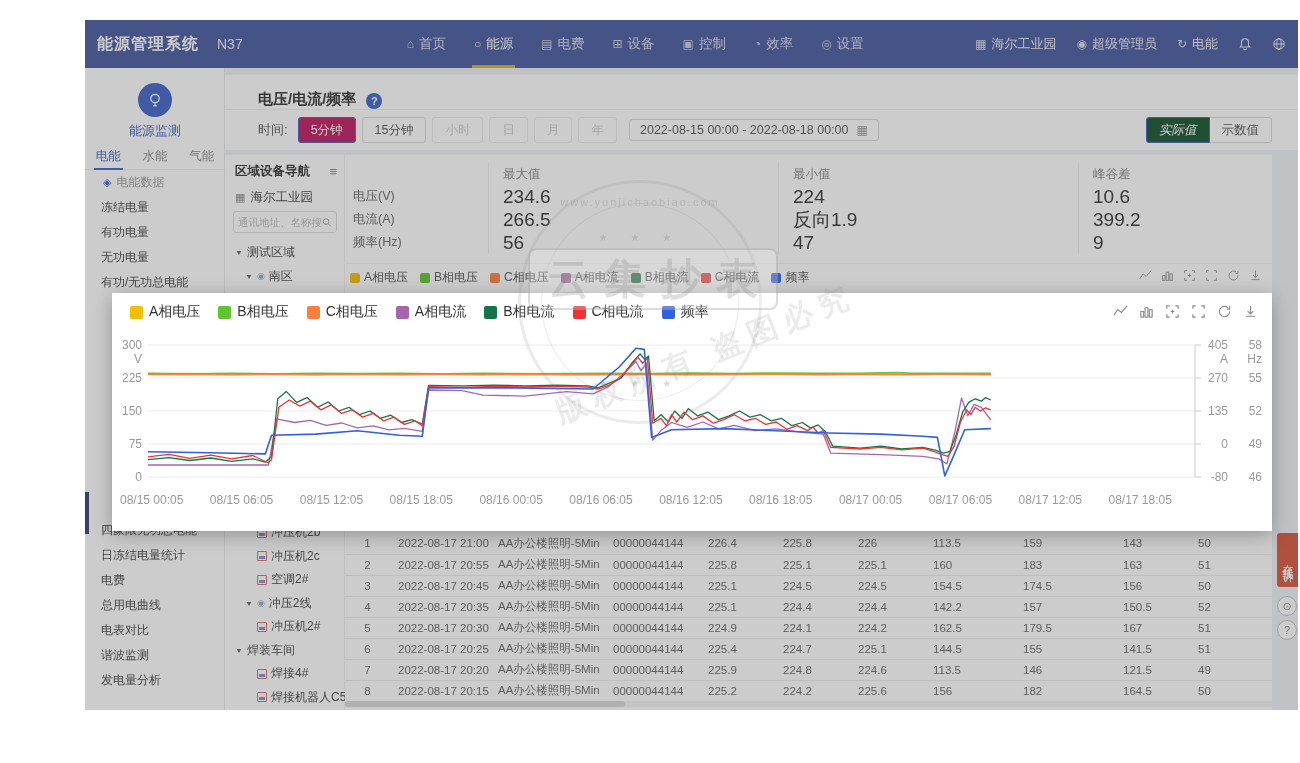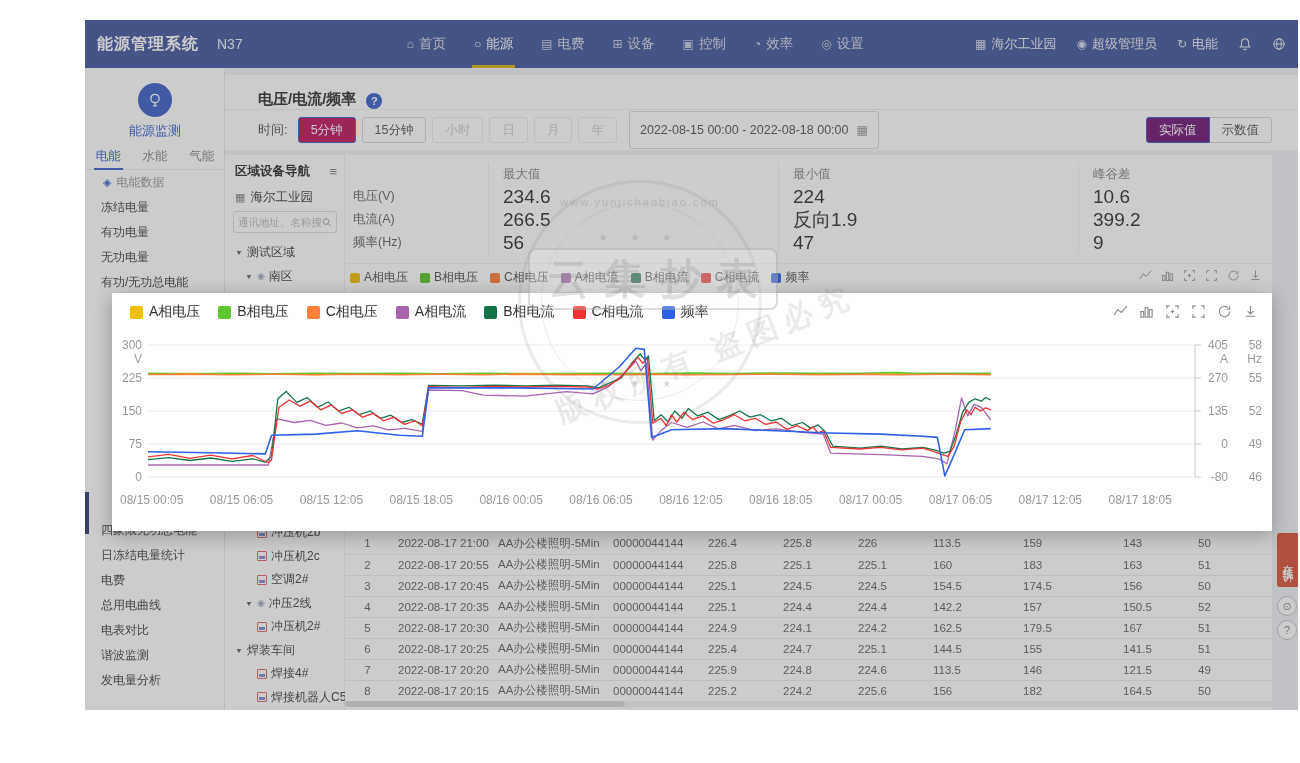--- a/index.html
+++ b/index.html
@@ -38,27 +38,27 @@
   
   .header-panel { position:absolute; left:140px; top:55px; width:1073px; height:75px; background:#fff; }
   .title-row { height:35px; display:flex; align-items:flex-end; padding-left:33px; border-bottom:1px solid #f0f0f0; }
   .page-title { font-size:15px; font-weight:bold; color:#333; }
   .help-ico { width:16px; height:16px; margin-left:10px; border-radius:50%; background:#3D63C8; color:#fff; font-size:11px; font-weight:bold; display:flex; align-items:center; justify-content:center; cursor:pointer; }
   .filter-row { height:40px; display:flex; align-items:center; padding-left:33px; position:relative; }
   .tf-label { font-size:13px; color:#555; margin-right:10px; }
   .tf-btn { height:26px; line-height:24px; padding:0 12px; border:1px solid #d9d9d9; border-radius:3px; font-size:12.5px; color:#555; margin-right:6px; cursor:pointer; background:#fff; }
   .tf-btn.active { background:#be185d; border-color:#3D63C8; color:#fff; }
   .tf-btn.disabled { color:#ccc; border-color:#ececec; cursor:default; }
-  .date-box { height:38px; line-height:24px; border:1px solid #d9d9d9; border-radius:3px; font-size:12.5px; color:#555; padding:0 10px; margin-left:6px; display:flex; align-items:center; gap:8px; cursor:pointer; }
+  .date-box { height:22px; line-height:24px; border:1px solid #d9d9d9; border-radius:3px; font-size:12.5px; color:#555; padding:0 10px; margin-left:6px; display:flex; align-items:center; gap:8px; cursor:pointer; }
   .cal-ico { color:#999; font-size:12px; }
   .value-toggle { position:absolute; right:26px; top:7px; display:flex; }
   .vt-btn { height:26px; line-height:24px; padding:0 12px; border:1px solid #d9d9d9; font-size:12.5px; color:#555; cursor:pointer; background:#fff; }
   .vt-btn:first-child { border-radius:3px 0 0 3px; }
   .vt-btn:last-child { border-radius:0 3px 3px 0; border-left:none; }
-  .vt-btn.active { background:#701a75; border-color:#3D63C8; color:#fff; }
+  .vt-btn.active { background:#14532d; border-color:#3D63C8; color:#fff;font-style:italic; }
 
   
   .nav-panel { position:absolute; left:140px; top:135px; width:120px; height:555px; background:#fff; border-right:1px solid #f0f0f0; font-size:12.5px; }
   .np-head { position:absolute; left:10px; top:6px; width:102px; display:flex; justify-content:space-between; align-items:center; font-weight:bold; color:#333; height:20px; }
   .np-collapse { color:#888; cursor:pointer; font-size:13px; }
   .np-company { position:absolute; left:10px; top:34px; color:#444; display:flex; gap:5px; align-items:center; cursor:pointer; }
   .np-search { position:absolute; left:8px; top:56px; width:104px; height:22px; border:1px solid #dcdcdc; border-radius:3px; display:flex; align-items:center; padding:0 4px; }
   .np-search input { border:none; outline:none; width:84px; font-size:10.5px; color:#555; background:transparent; }
   .np-search input::placeholder { color:#bbb; }
   .tree-top { position:absolute; left:0; top:86px; width:120px; }

